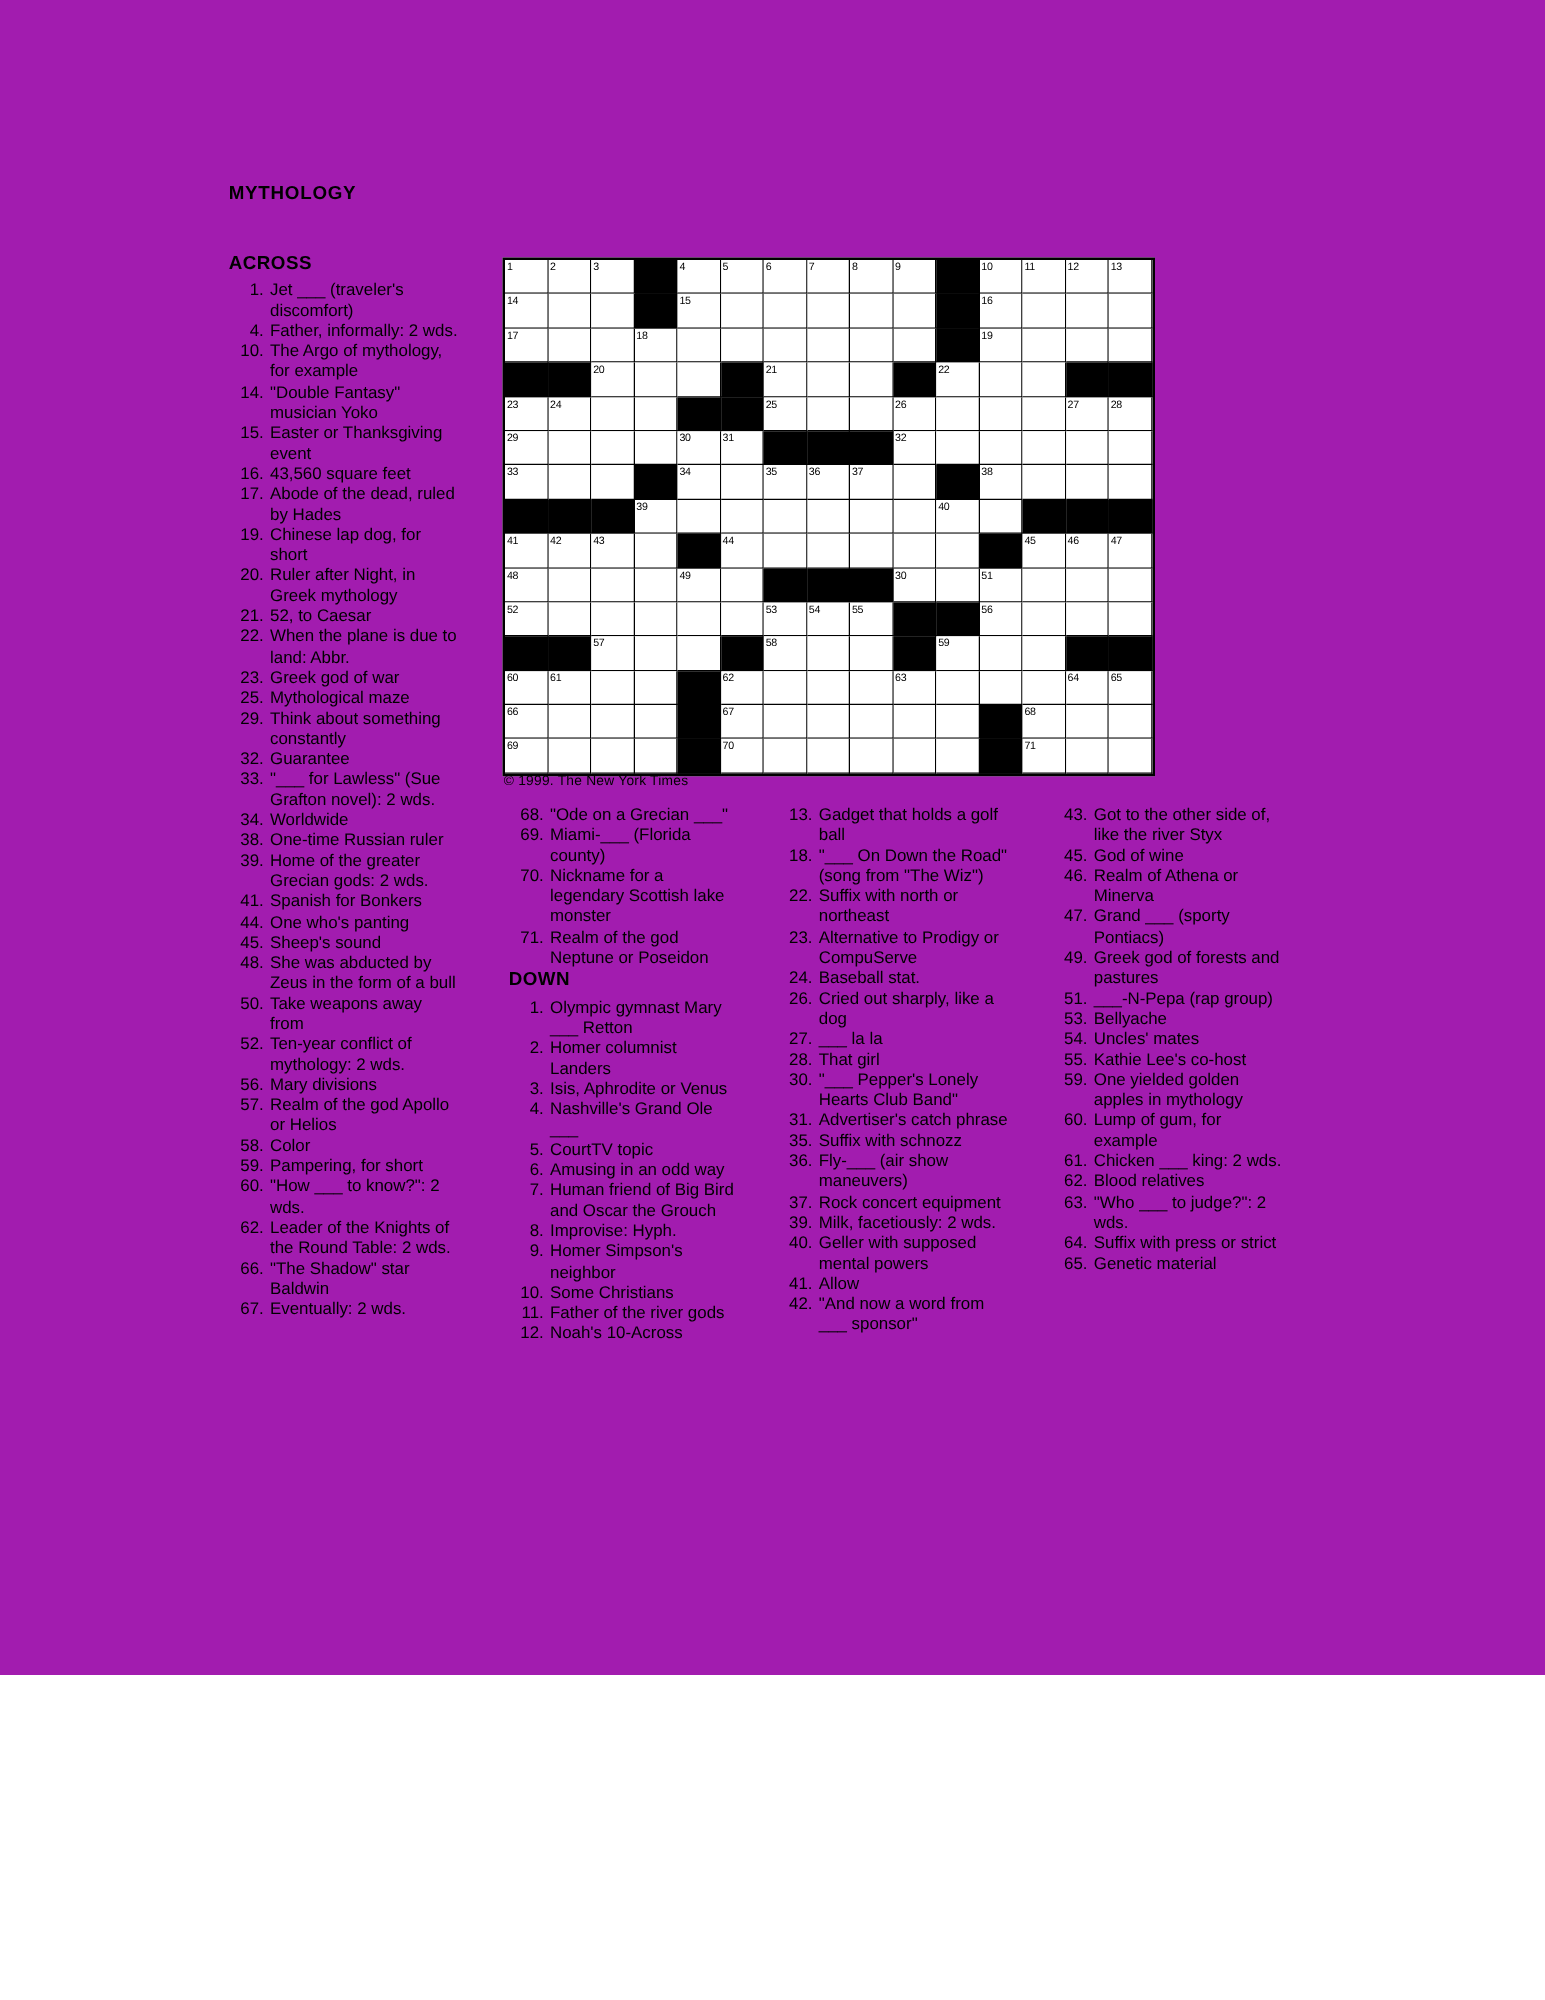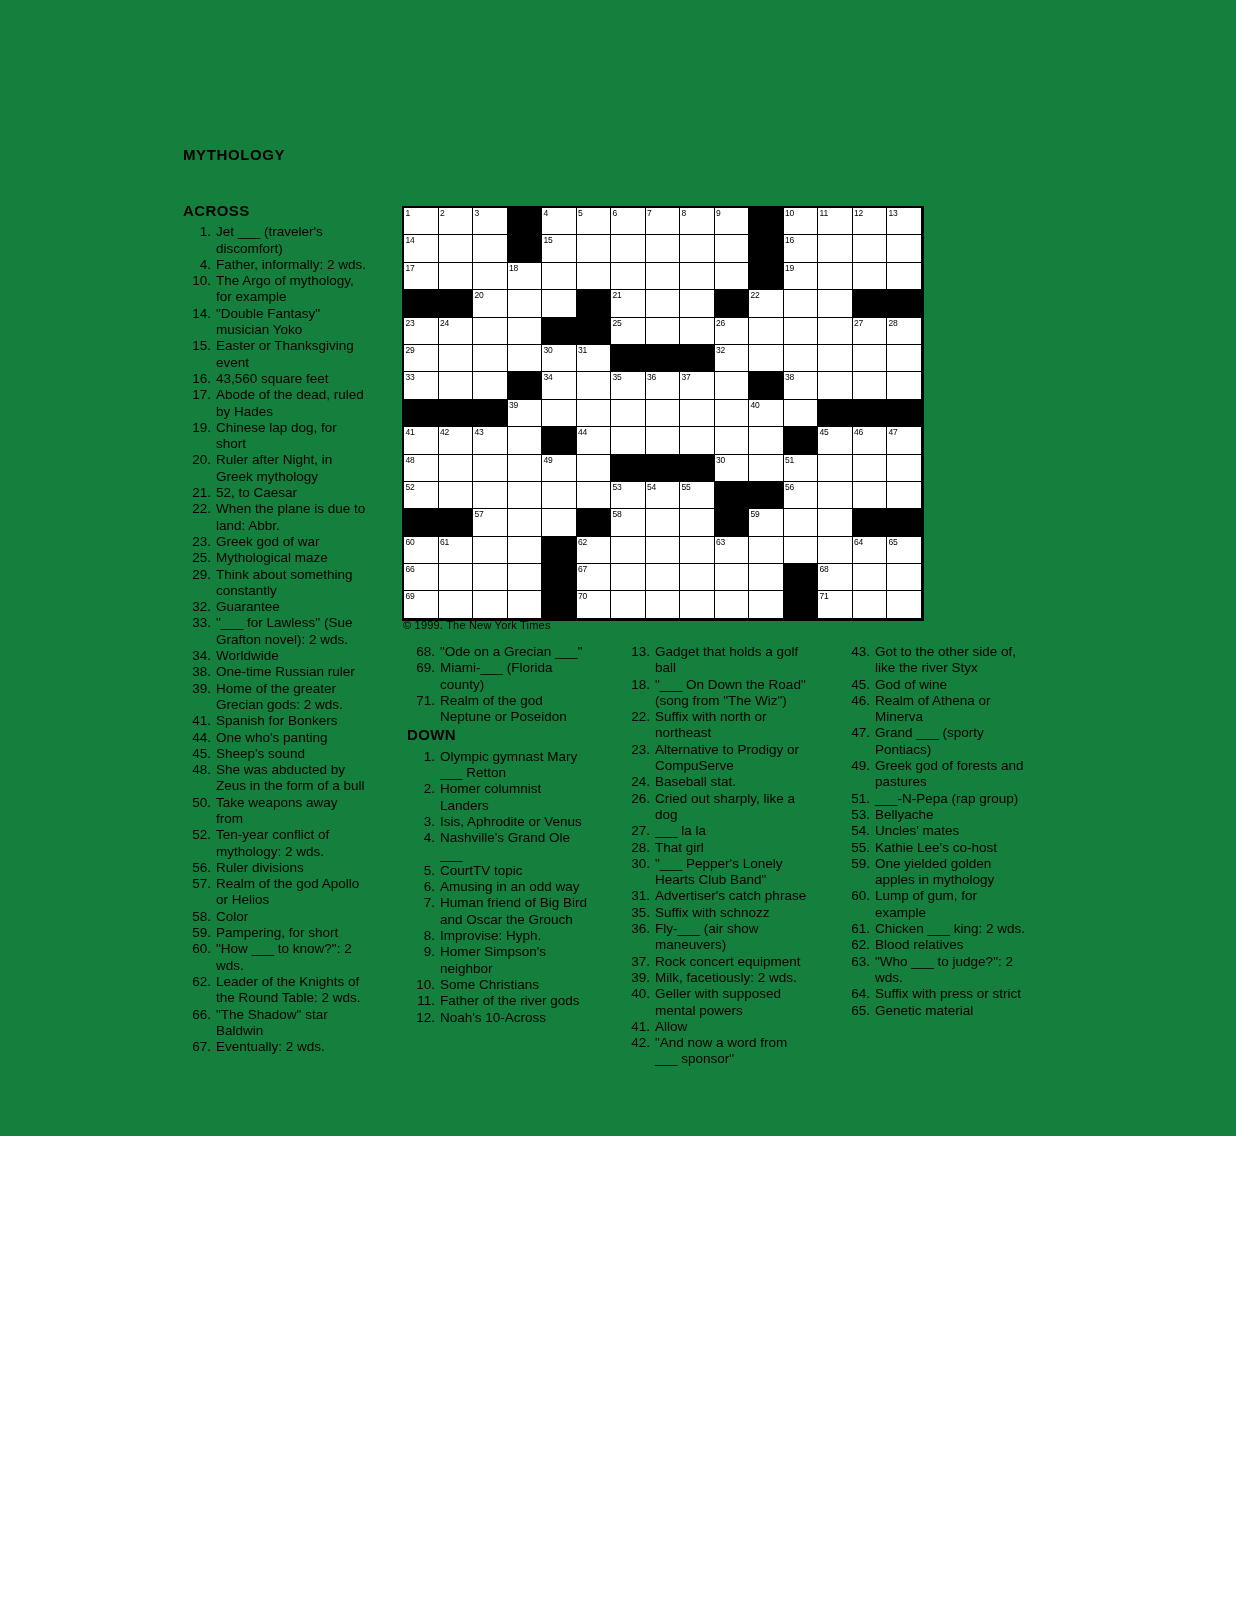--- a/index.html
+++ b/index.html
@@ -5,22 +5,22 @@
   html, body {
     margin: 0;
     padding: 0;
     background: #ffffff;
     color: #000000;
     font-family: "Liberation Sans", "DejaVu Sans", sans-serif;
   }
   #page {
     position: relative;
     width: 1236px;
-    height: 1136px;
-    background: #15803d;
+    height: 1340px;
+    background: #a21caf;
     overflow: hidden;
   }
   .page-title {
     position: absolute;
     left: 183px;
     top: 146px;
     font-size: 15px;
     font-weight: bold;
     letter-spacing: 0.6px;
   }
@@ -572,21 +572,21 @@
       <div class="clue">
         <span class="cnumcol">50.</span>
         <span class="ctext">Take weapons away from</span>
       </div>
       <div class="clue">
         <span class="cnumcol">52.</span>
         <span class="ctext">Ten-year conflict of mythology: 2 wds.</span>
       </div>
       <div class="clue">
         <span class="cnumcol">56.</span>
-        <span class="ctext">Ruler divisions</span>
+        <span class="ctext">Mary divisions</span>
       </div>
       <div class="clue">
         <span class="cnumcol">57.</span>
         <span class="ctext">Realm of the god Apollo or Helios</span>
       </div>
       <div class="clue">
         <span class="cnumcol">58.</span>
         <span class="ctext">Color</span>
       </div>
       <div class="clue">
@@ -611,20 +611,24 @@
       </div>
     </div>
   <div id="col2" class="clue-col">
       <div class="clue">
         <span class="cnumcol">68.</span>
         <span class="ctext">"Ode on a Grecian ___"</span>
       </div>
       <div class="clue">
         <span class="cnumcol">69.</span>
         <span class="ctext">Miami-___ (Florida county)</span>
+      </div>
+      <div class="clue">
+        <span class="cnumcol">70.</span>
+        <span class="ctext">Nickname for a legendary Scottish lake monster</span>
       </div>
       <div class="clue">
         <span class="cnumcol">71.</span>
         <span class="ctext">Realm of the god Neptune or Poseidon</span>
       </div>
       <div class="clue-heading">DOWN</div>
       <div class="clue">
         <span class="cnumcol">1.</span>
         <span class="ctext">Olympic gymnast Mary ___ Retton</span>
       </div>

